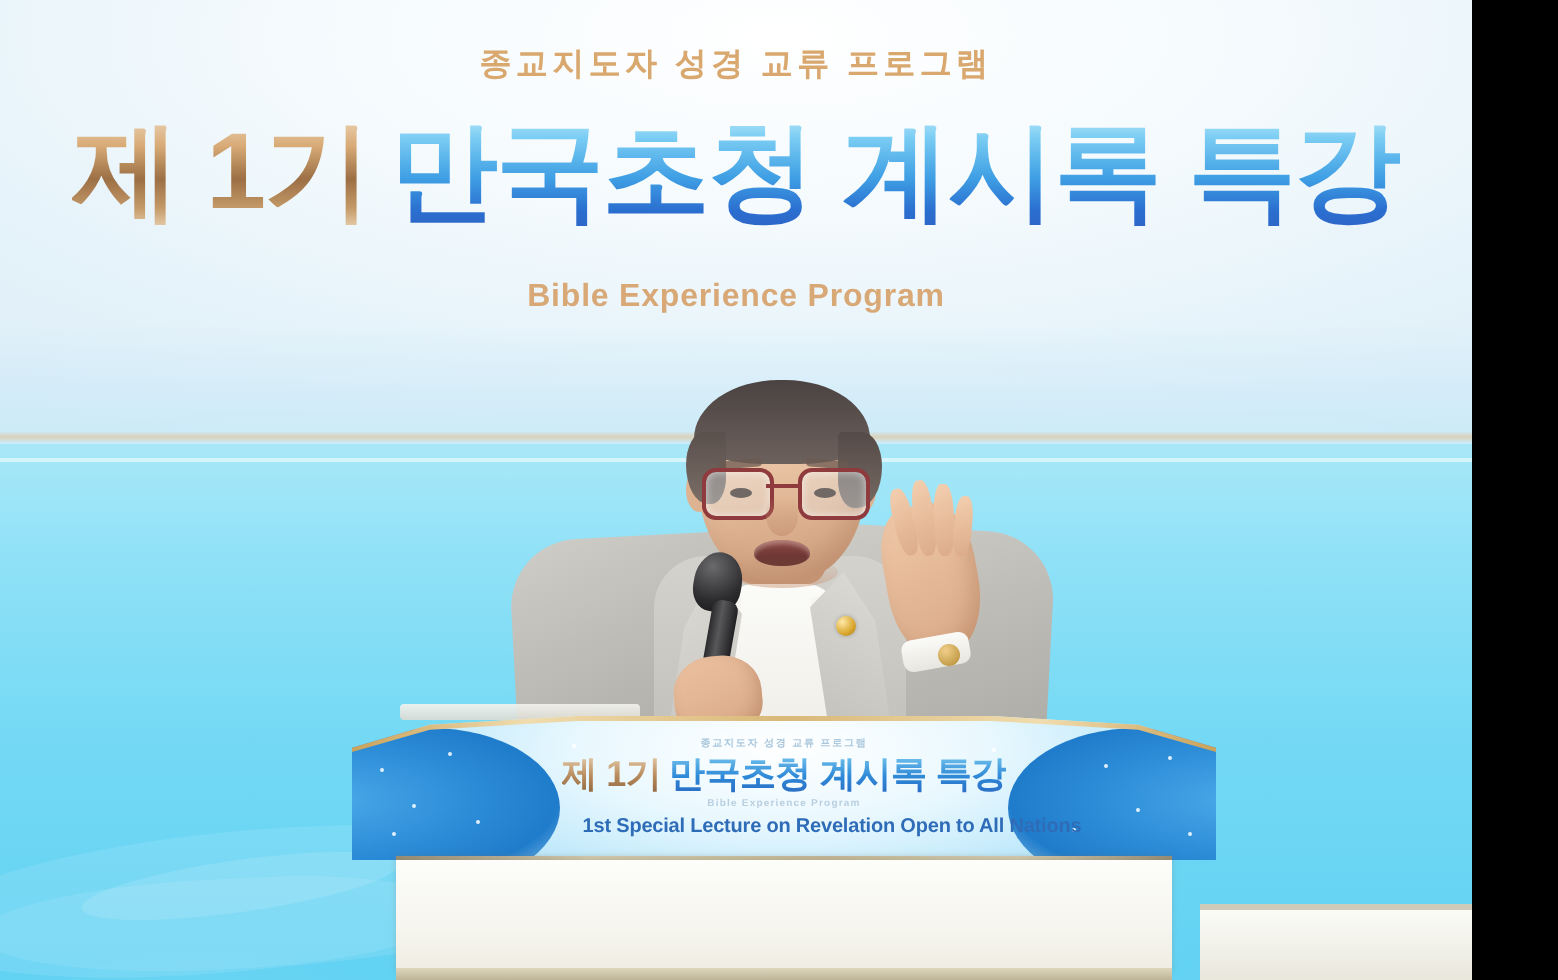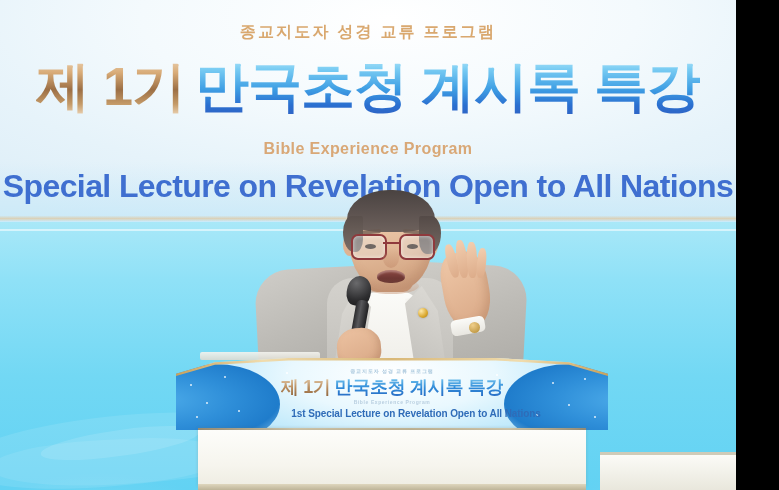--- a/index.html
+++ b/index.html
@@ -344,21 +344,20 @@
   <div class="wall-seam"></div>
 
   <div class="banner-kor-sub">종교지도자 성경 교류 프로그램</div>
 
   <div class="banner-title">
     <span class="t-bronze">제 1기</span><span class="t-blue">만국초청 계시록 특강</span>
   </div>
 
   <div class="banner-eng-sub">Bible Experience Program</div>
 
-  <div class="banner-eng-main">Special Lecture on Revelation Open to All Nations</div>
 
   <div class="speaker">
     <div class="suit-left"></div>
     <div class="suit-right"></div>
     <div class="suit-mid"></div>
     <div class="shirt"></div>
     <div class="collar-l"></div>
     <div class="collar-r"></div>
     <div class="lapel-l"></div>
     <div class="lapel-r"></div>

